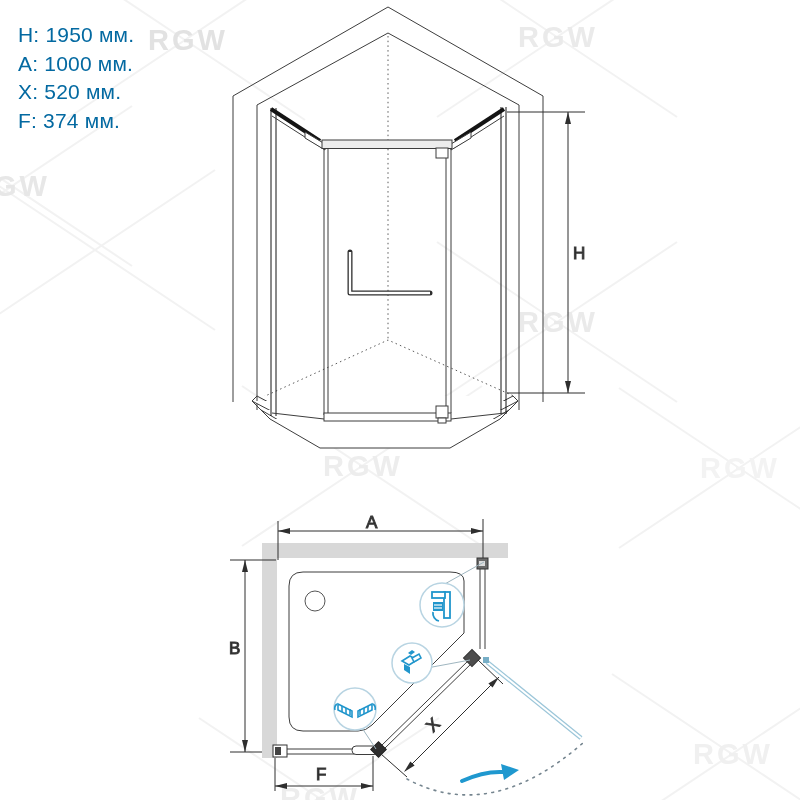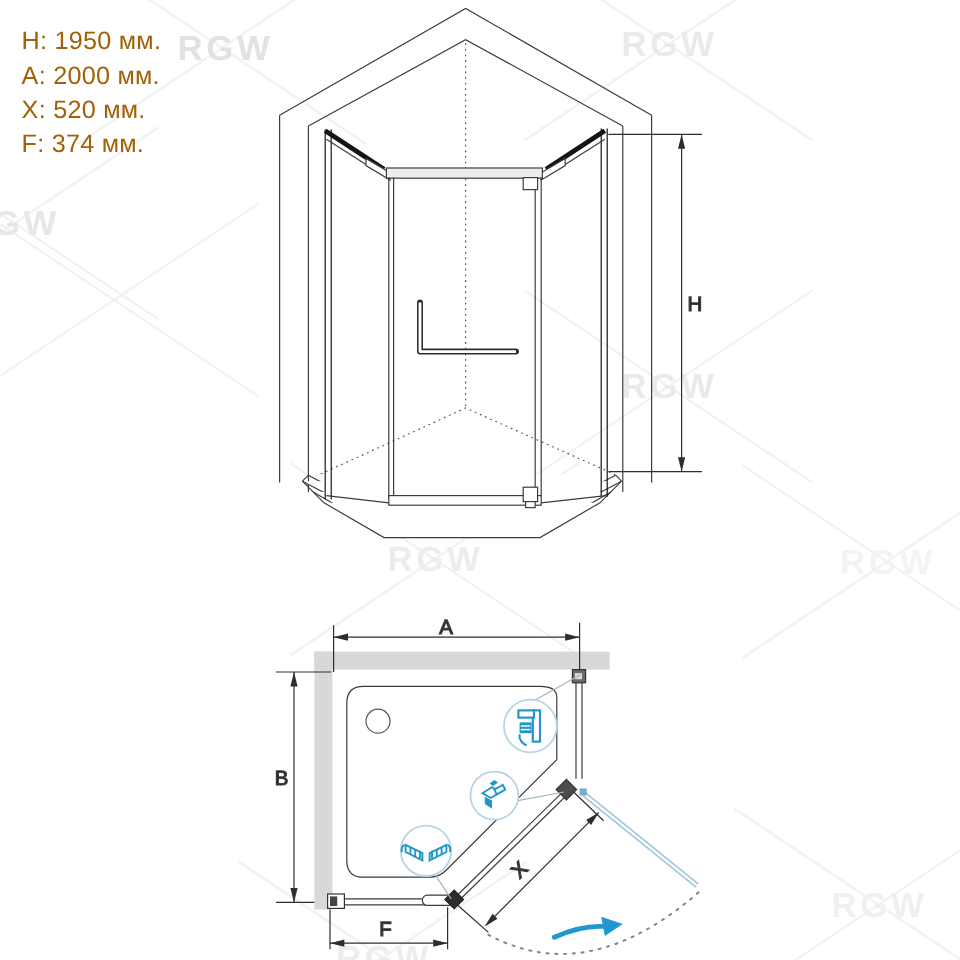--- a/index.html
+++ b/index.html
@@ -1,20 +1,20 @@
 <!DOCTYPE html>
 <html><head>
 <meta charset="utf-8">
 <style>
   html,body{margin:0;padding:0;background:#fff;}
   body{width:800px;height:800px;position:relative;overflow:hidden;
        font-family:"Liberation Sans",sans-serif;}
   .stage{position:absolute;left:0;top:0;width:800px;height:800px;}
   .spec-list{position:absolute;left:18px;top:21px;font-size:21px;line-height:28.6px;
-             color:#a16207;letter-spacing:0.2px;white-space:nowrap;}
+             color:#0369a1;letter-spacing:0.2px;white-space:nowrap;}
   svg text{font-family:"Liberation Sans",sans-serif;}
   .dimlabel{font-size:17px;fill:#1f1f1f;}
   .wm{font-weight:bold;letter-spacing:3px;font-size:29px;}
 </style>
 </head>
 <body>
 
 <div class="stage">
 
 <svg width="800" height="800" viewBox="0 0 800 800">
@@ -248,18 +248,18 @@
         <path d="M337,704 q-3,2 -2,6"></path>
         <path d="M373,704 q3,2 2,6"></path>
       </g>
     </g>
   </g>
 </svg>
 
 
 <div class="spec-list">
   <div>H: 1950 мм.</div>
-  <div>A: 2000 мм.</div>
+  <div>A: 1000 мм.</div>
   <div>X: 520 мм.</div>
   <div>F: 374 мм.</div>
 </div>
 
 </div>
 
 </body></html>

